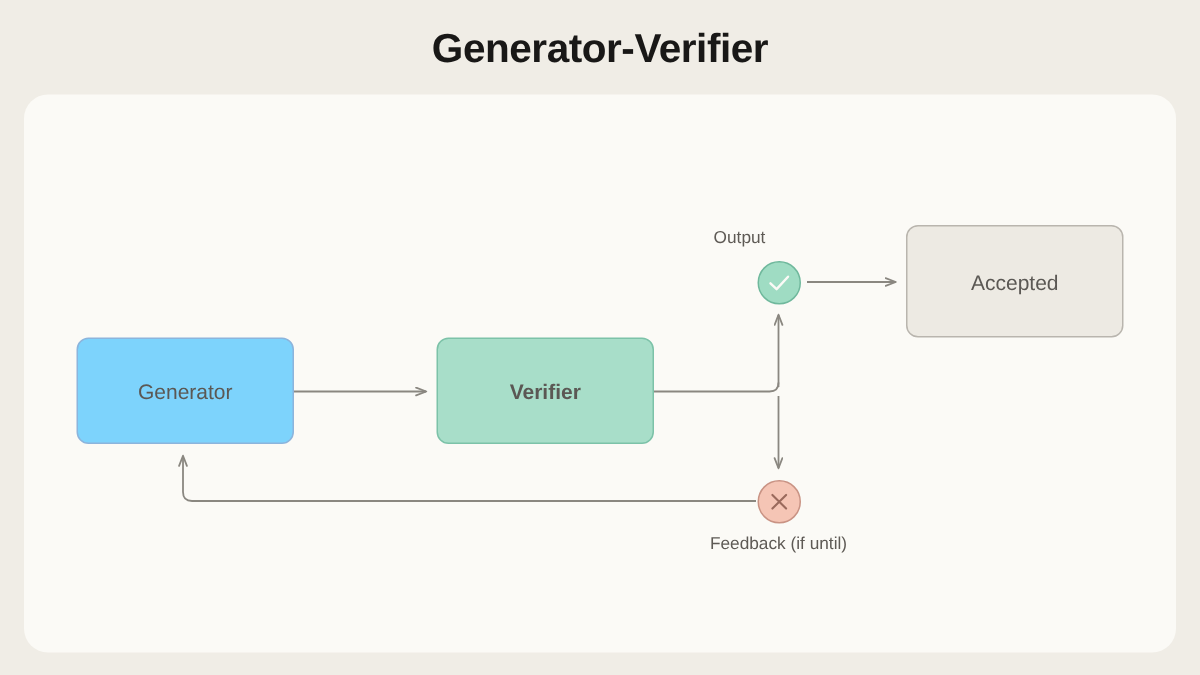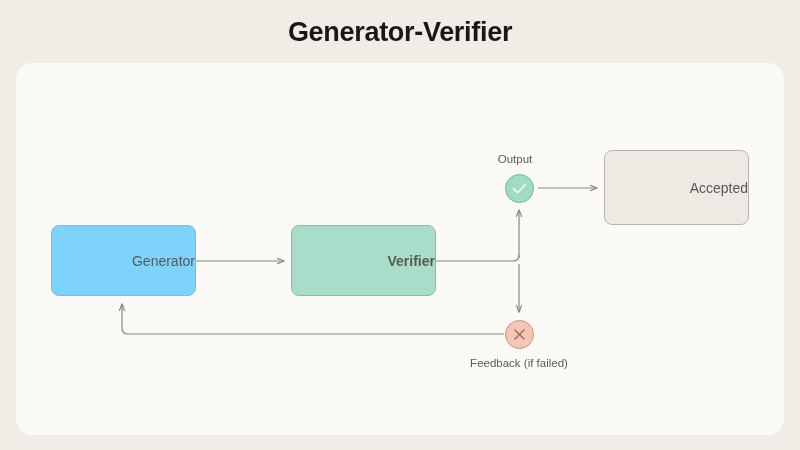--- a/index.html
+++ b/index.html
@@ -53,21 +53,21 @@
     top: 0;
     width: 800px;
     height: 450px;
   }
   .node {
     position: absolute;
     box-sizing: border-box;
     border-radius: 8px;
     display: flex;
     align-items: center;
-    justify-content: flex-end;
+    justify-content: center;
     font-size: 14px;
     color: #5B5854;
   }
   .node-generator {
     left: 51px;
     top: 225px;
     width: 145px;
     height: 71px;
     background: #7dd3fc;
     border: 1.3px solid #8CB4DC;
@@ -115,21 +115,21 @@
     width: 100%;
     height: 100%;
   }
   .edge-label {
     position: absolute;
     font-size: 11.5px;
     color: #5E5A55;
     white-space: nowrap;
   }
   .label-output {
-    left: 499px;
+    left: 477px;
     top: 153px;
     transform: translateX(-50%);
     padding-left: 32px;
   }
   .label-feedback {
     left: 519px;
     top: 357px;
     transform: translateX(-50%);
   }
 </style>
@@ -194,15 +194,15 @@
   </div>
 
   <div class="marker-circle circle-cross">
     <svg viewBox="0 0 29 29">
       <path d="M9.6,9.6 L19.4,19.4 M19.4,9.6 L9.6,19.4" fill="none" stroke="#9A6A5C" stroke-width="1.5" stroke-linecap="round"></path>
     </svg>
   </div>
 
   <div class="edge-label label-output">Output</div>
 
-  <div class="edge-label label-feedback">Feedback (if failed)</div>
+  <div class="edge-label label-feedback">Feedback (if until)</div>
 
 </div>
 
 </body></html>

